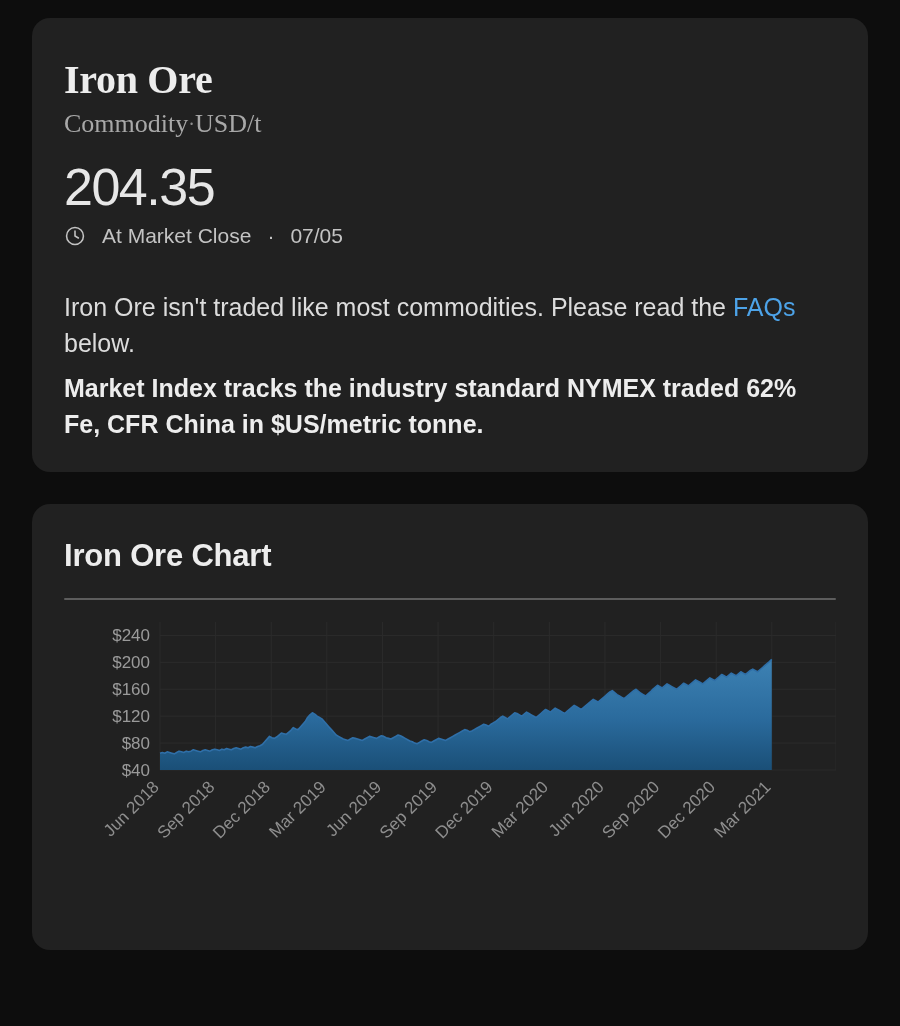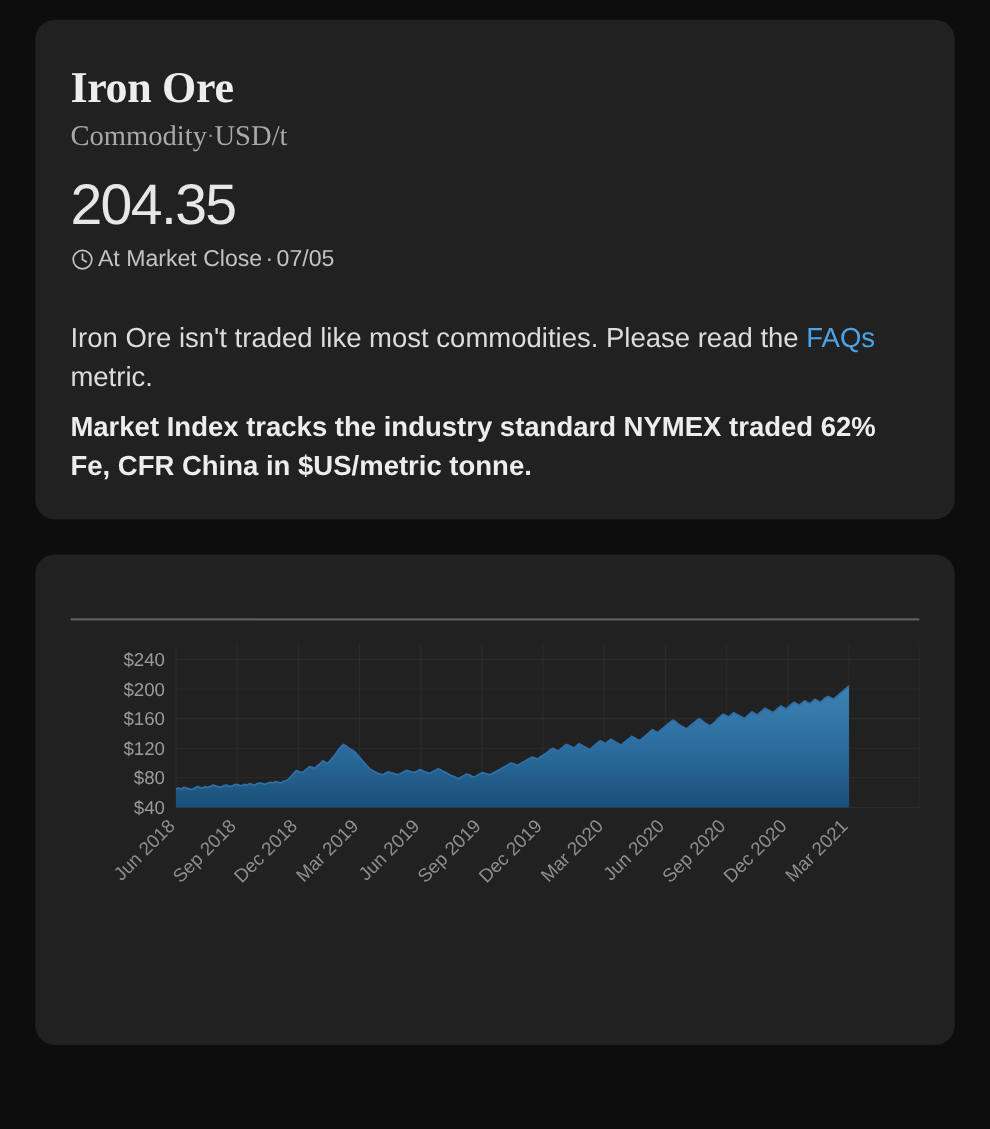--- a/index.html
+++ b/index.html
@@ -87,21 +87,21 @@
     font-weight: 400;
     color: #e7e7e7;
     line-height: 1.02;
     letter-spacing: -1.5px;
   }
 
   .price-meta {
     margin-top: 10px;
     display: flex;
     align-items: center;
-    gap: 3px;
+    gap: 16px;
     font-size: 21px;
     color: #c3c3c3;
   }
   .clock-icon { flex: 0 0 auto; display: block; }
 
   .desc {
     margin-top: 42px;
     font-size: 25px;
     line-height: 1.42;
     color: #dcdcdc;
@@ -185,29 +185,30 @@
       <svg class="clock-icon" width="22" height="22" viewBox="0 0 24 24">
         <circle cx="12" cy="12" r="9.2" fill="none" stroke="#c3c3c3" stroke-width="1.7"></circle>
         <path d="M12 6.6 V12 L15.7 14.2" fill="none" stroke="#c3c3c3" stroke-width="1.7" stroke-linecap="round" stroke-linejoin="round"></path>
       </svg>
       <span>At Market Close</span>
       <span>·</span>
       <span>07/05</span>
     </div>
 
     <p class="desc">
-      <span>Iron Ore isn't traded like most commodities. Please read the </span><a class="faq-link" href="#">FAQs</a><span> metric.</span>
+      <span>Iron Ore isn't traded like most commodities. Please read the </span><a class="faq-link" href="#">FAQs</a><span> below.</span>
     </p>
 
     <p class="desc-bold">Market Index tracks the industry standard NYMEX traded 62% Fe, CFR China in $US/metric tonne.</p>
 
   </div>
 
   <div class="card chart-card">
 
+    <div class="chart-title">Iron Ore Chart</div>
     <div class="chart-divider"></div>
 
     <div class="chart-wrap">
       <svg class="chart-svg" id="price-chart" width="772" height="300" viewBox="0 0 772 300">
         <defs>
           <linearGradient id="areaGrad" x1="0" y1="0" x2="0" y2="1">
             <stop offset="0%" stop-color="#3d82b4"></stop>
             <stop offset="55%" stop-color="#2a6a9c"></stop>
             <stop offset="100%" stop-color="#1a4f77"></stop>
           </linearGradient>

